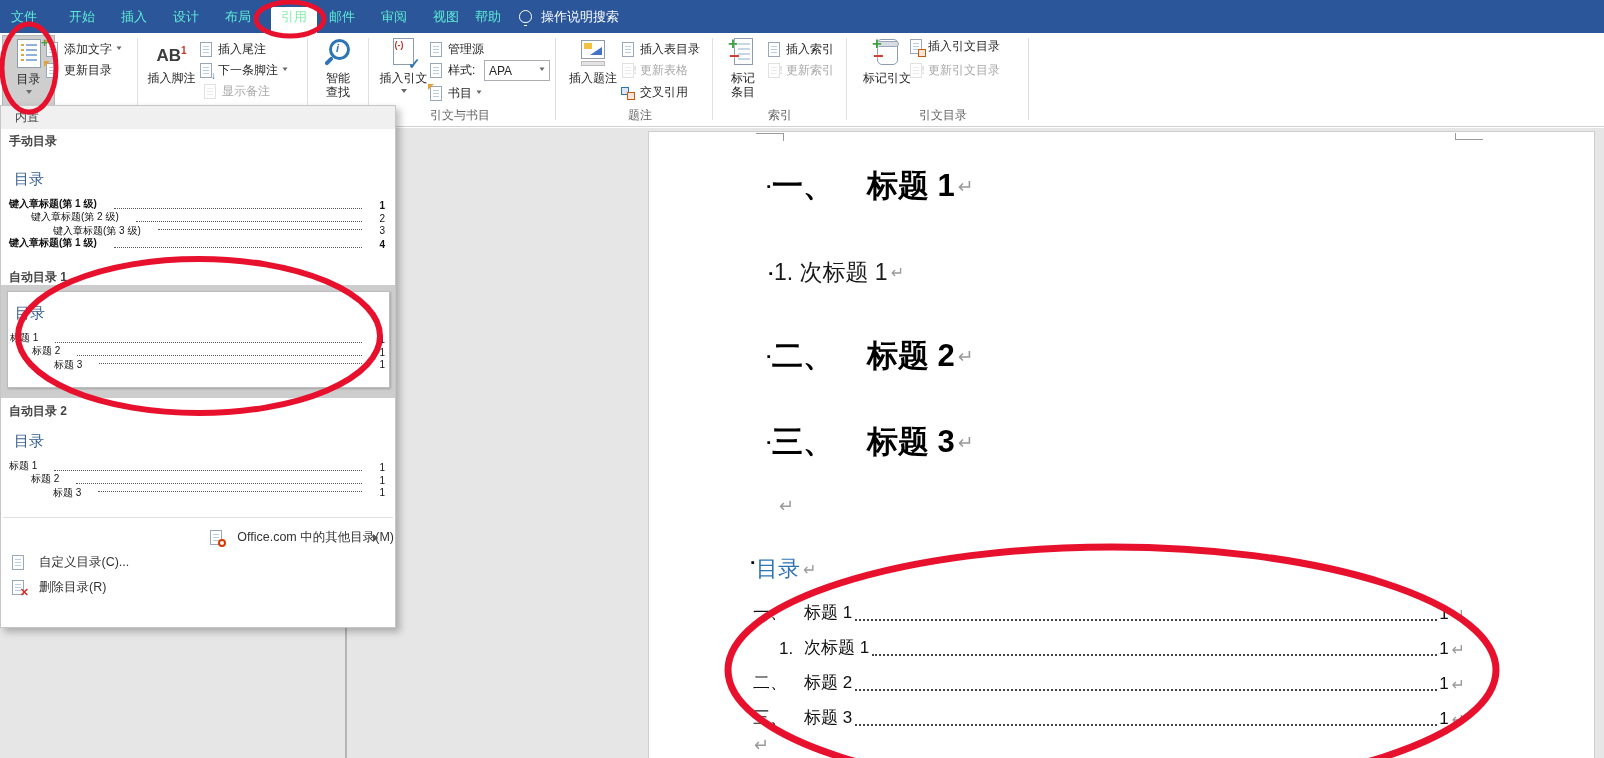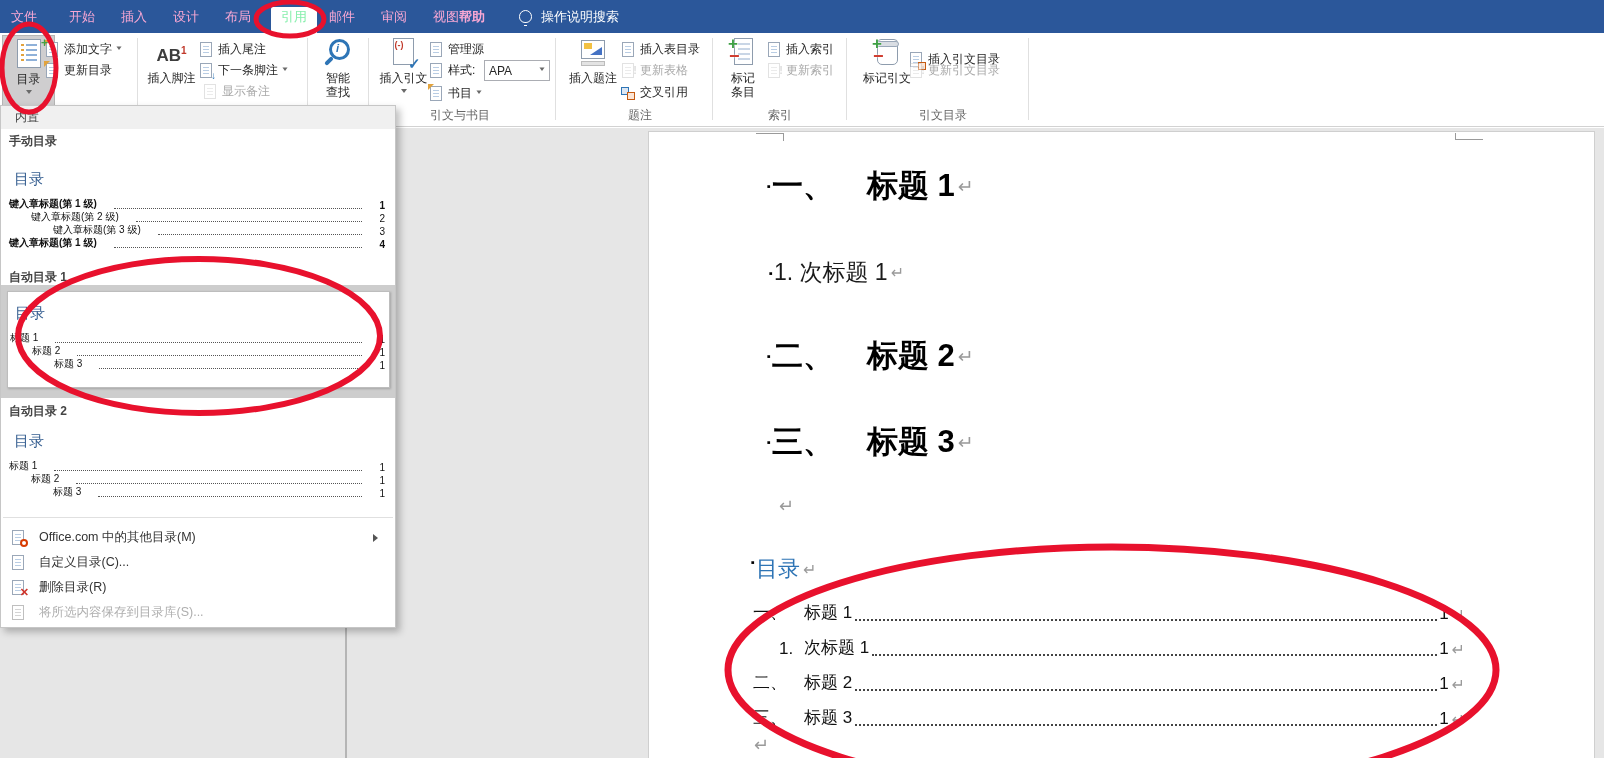--- a/index.html
+++ b/index.html
@@ -2,21 +2,21 @@
 <html><head>
 <meta charset="utf-8">
 <style>
   html,body{margin:0;padding:0;background:#fff;}
   *{box-sizing:border-box;font-family:"Liberation Sans",sans-serif;}
   #app{position:relative;width:1604px;height:758px;overflow:hidden;background:#fff;}
 
   
   .tabbar{position:absolute;left:0;top:0;width:1604px;height:33px;background:#2b579a;}
   .tab{position:absolute;top:0;height:33px;line-height:33px;width:40px;text-align:center;
-       color:#f9a8d4;font-size:13px;cursor:default;}
+       color:#5eead4;font-size:13px;cursor:default;}
   .tab-active-bg{position:absolute;left:271px;top:7px;width:46px;height:26px;background:#fff;
        border-radius:2px 2px 0 0;}
   .tab.active{color:#86efac;left:274px;}
   .search-wrap{position:absolute;left:519px;top:0;height:33px;display:flex;align-items:center;color:#fff;font-size:13px;gap:9px;}
   .bulb{width:13px;height:13px;border:1.5px solid #fff;border-radius:50% 50% 46% 46%;position:relative;}
   .bulb::after{content:"";position:absolute;left:3.5px;bottom:-3.5px;width:3px;height:3px;border-bottom:1.5px solid #fff;}
 
   
   .ribbon{position:absolute;left:0;top:33px;width:1604px;height:94px;background:#fff;border-bottom:1px solid #d2d2d2;}
   .rdiv{position:absolute;top:5px;width:1px;height:82px;background:#e0e0e0;}
@@ -104,21 +104,21 @@
   .panel{position:absolute;left:0;top:105px;width:396px;height:523px;background:#fff;
          border:1px solid #c6c6c6;box-shadow:4px 4px 7px rgba(0,0,0,.25);z-index:50;font-size:12px;}
   .panel-h{position:absolute;left:0;top:0;right:0;height:23px;background:#f0f0f0;color:#444;
            line-height:23px;padding-left:14px;font-size:12px;}
   .gal-lbl{position:absolute;left:8px;color:#444;font-weight:bold;font-size:12px;}
   .pv-title{position:absolute;left:13px;color:#365f91;font-size:15px;}
   .pv-entries{position:absolute;left:8px;right:10px;}
   .pv-row{display:flex;align-items:flex-end;height:13px;font-size:10px;color:#111;gap:16px;}
   .pv-row.b{font-weight:bold;}
   .pv-row.i1{padding-left:22px;}
-  .pv-row.i2{padding-left:44px;}
+  .pv-row.i2{padding-left:44px;align-items:center;}
   .pv-row .leader{flex:1;border-bottom:1px dotted #555;margin:0 1px 2px 1px;}
   .hl-band{position:absolute;left:0;top:179px;width:394px;height:113px;background:#cdcdcd;}
   .hl-box{position:absolute;left:6px;top:185px;width:383px;height:97px;background:#fff;border:1px solid #bdbdbd;box-shadow:1px 1px 2px rgba(0,0,0,.2);}
   .psep{position:absolute;left:2px;right:2px;top:411px;border-top:1px solid #e0e0e0;}
   .pitem{position:absolute;left:1px;right:1px;height:25px;display:flex;align-items:center;padding-left:8px;gap:13px;color:#333;font-size:12.5px;cursor:default;}
   .pitem.dis{color:#aeaeae;}
   .pitem .sub{position:absolute;right:12px;width:0;height:0;border:4px solid transparent;border-left:5px solid #555;}
 
   
   .anno{position:absolute;left:0;top:0;width:1604px;height:758px;z-index:200;pointer-events:none;}
@@ -132,21 +132,21 @@
     <div class="tab-active-bg"></div>
     <span class="tab" style="left:4px;">文件</span>
     <span class="tab" style="left:62px;">开始</span>
     <span class="tab" style="left:114px;">插入</span>
     <span class="tab" style="left:166px;">设计</span>
     <span class="tab" style="left:218px;">布局</span>
     <span class="tab active">引用</span>
     <span class="tab" style="left:322px;">邮件</span>
     <span class="tab" style="left:374px;">审阅</span>
     <span class="tab" style="left:426px;">视图</span>
-    <span class="tab" style="left:452px;font-weight:bold;">帮助</span>
+    <span class="tab" style="left:468px;">帮助</span>
     <div class="search-wrap">
       <span class="bulb"></span>
       <span>操作说明搜索</span>
     </div>
   </div>
 
   <div class="ribbon">
     <div class="rdiv" style="left:137px;"></div>
     <div class="rdiv" style="left:307px;"></div>
     <div class="rdiv" style="left:368px;"></div>
@@ -302,21 +302,21 @@
     <div class="grplbl" style="left:730px;width:100px;">索引</div>
 
     <div class="bigbtn" style="left:856px;width:62px;">
       <span class="bigic">
           <span class="bi-scroll"></span>
           <span class="bi-plus">+</span>
           <span class="bi-minus">−</span>
         </span>
       <span class="lbl">标记引文</span>
     </div>
-    <div class="rowbtn" style="left:908px;top:17px;">
+    <div class="rowbtn" style="left:908px;top:4px;">
       <span class="ic">
           <span class="db"></span>
           <span class="crossb" style="right:-2px;bottom:-2px;"></span>
         </span>
       <span>插入引文目录</span>
     </div>
     <div class="rowbtn dis" style="left:908px;top:28px;">
       <span class="ic gray">
           <span class="db"></span>
           <span class="bang">!</span>
@@ -470,46 +470,40 @@
         <div class="pv-row i2">
           <span>标题 3</span>
           <span class="leader"></span>
           <span>1</span>
         </div>
       </div>
     </div>
 
     <div class="psep"></div>
 
-    <div class="pitem" style="top:419px;">
+    <div class="pitem" style="top:419px;justify-content:flex-end;">
       <span class="ic">
           <span class="db"></span>
           <span class="ring"></span>
         </span>
       <span>Office.com 中的其他目录(M)</span>
       <span class="sub"></span>
     </div>
     <div class="pitem" style="top:444px;">
       <span class="ic">
           <span class="db"></span>
         </span>
       <span>自定义目录(C)...</span>
     </div>
     <div class="pitem" style="top:469px;">
       <span class="ic">
           <span class="db"></span>
           <span class="redx">✕</span>
         </span>
       <span>删除目录(R)</span>
-    </div>
-    <div class="pitem dis" style="top:494px;">
-      <span class="ic gray">
-          <span class="db"></span>
-        </span>
-      <span>将所选内容保存到目录库(S)...</span>
     </div>
   </div>
 
   <svg class="anno" viewBox="0 0 1604 758">
     <ellipse cx="290" cy="19" rx="34" ry="17" fill="none" stroke="#e8112d" stroke-width="5"></ellipse>
     <ellipse cx="29" cy="68" rx="27" ry="44" fill="none" stroke="#e8112d" stroke-width="5"></ellipse>
     <ellipse cx="199" cy="336" rx="181" ry="77" fill="none" stroke="#e8112d" stroke-width="6"></ellipse>
     <ellipse cx="1112" cy="670" rx="384" ry="123" fill="none" stroke="#e8112d" stroke-width="7"></ellipse>
   </svg>
 

